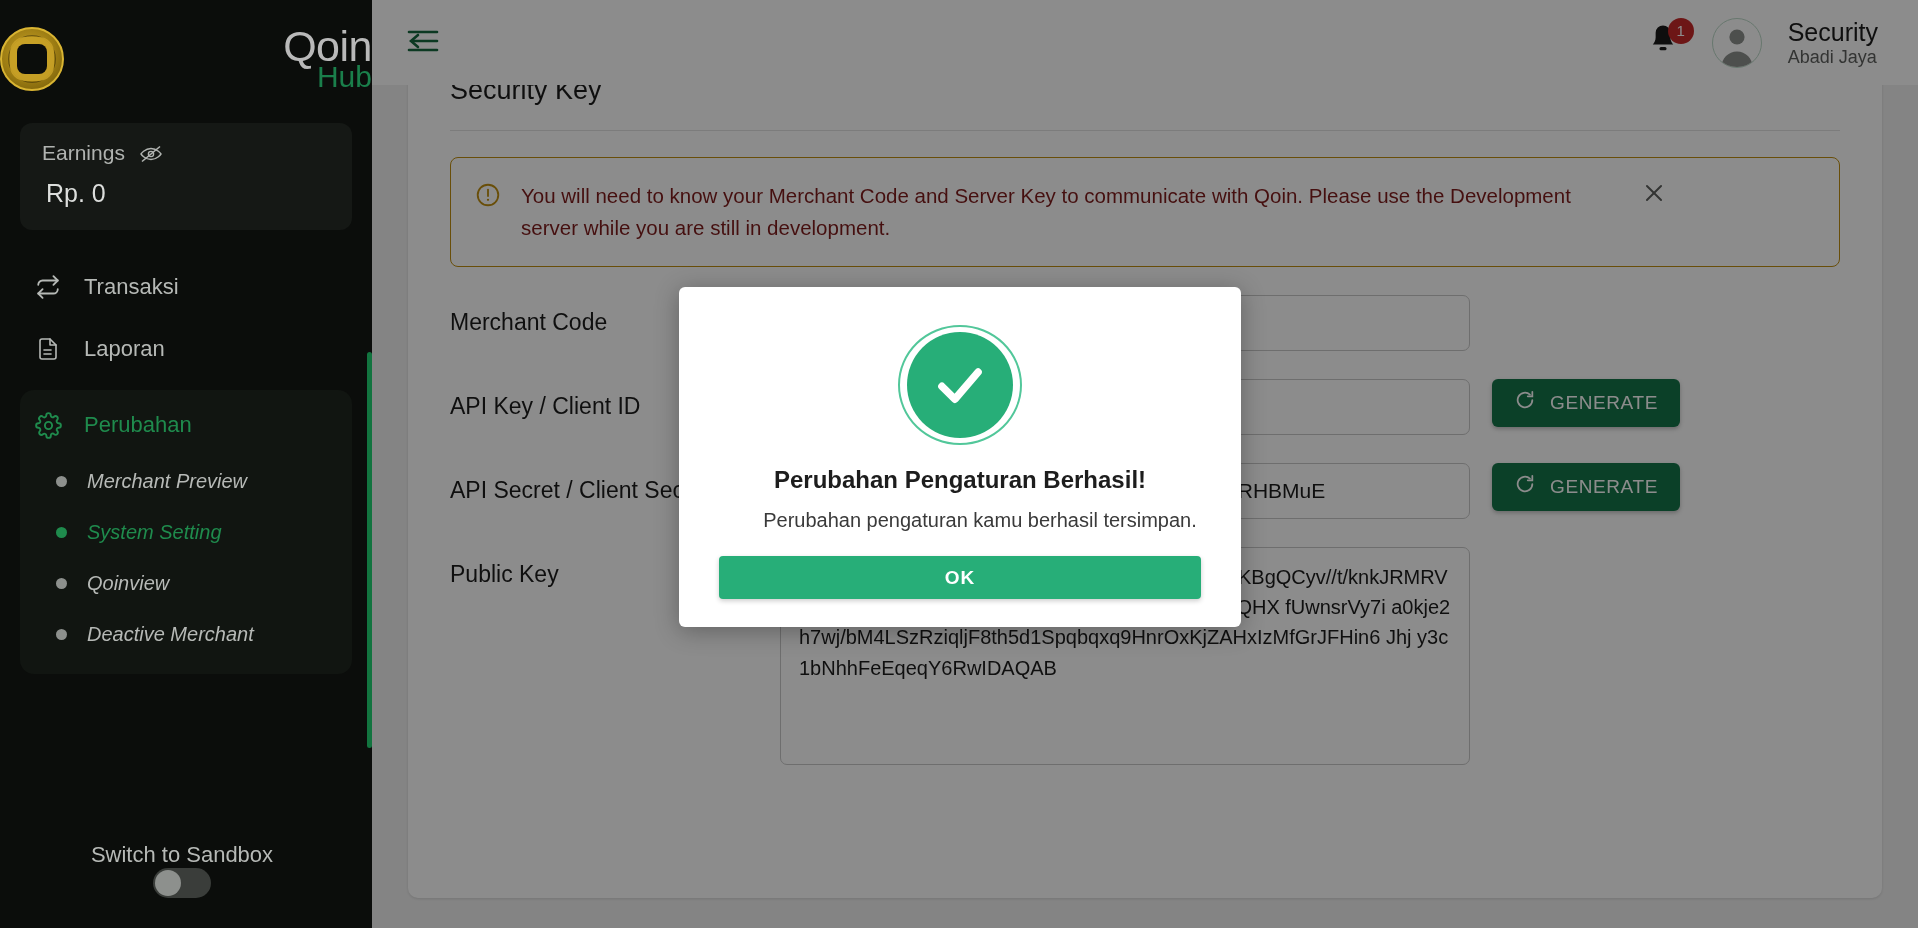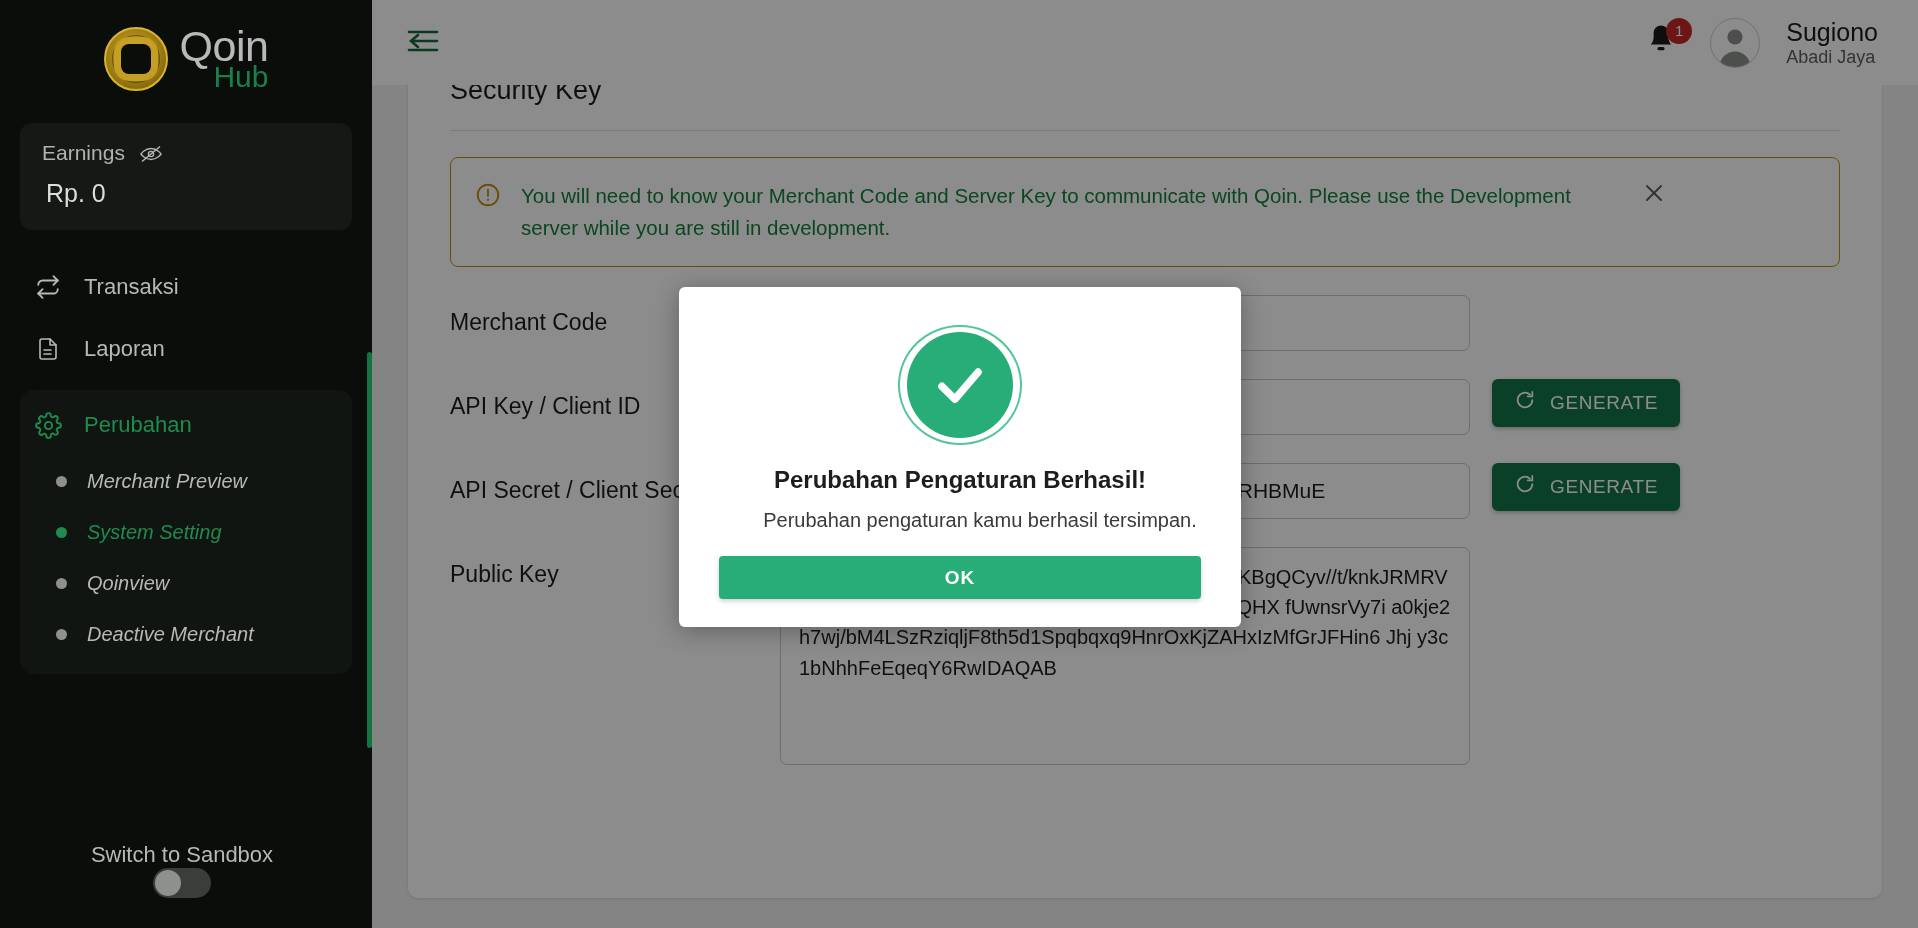--- a/index.html
+++ b/index.html
@@ -14,21 +14,21 @@
   
   .sidebar {
     width: 372px; height: 928px;
     background: #0b0d0b;
     flex: 0 0 372px;
     position: relative;
     display: flex; flex-direction: column;
     overflow: hidden;
   }
   .logo-wrap {
-    display: flex; align-items: center; justify-content: center;
+    display: flex; align-items: center; justify-content: space-between;
     gap: 12px; padding: 26px 0 18px 0;
   }
   .coin {
     width: 64px; height: 64px; border-radius: 50%;
     background: radial-gradient(circle at 45% 40%, #c9a227 0%, #9c7c13 55%, #6b5406 100%);
     border: 2.5px solid #d9b432;
     display: flex; align-items: center; justify-content: center;
     position: relative;
   }
   .coin:after {
@@ -153,21 +153,21 @@
 
   .alert {
     margin-top: 26px;
     border: 1.5px solid #bf8f12;
     border-radius: 8px;
     background: #fff;
     display: flex; align-items: flex-start; gap: 20px;
     padding: 22px 22px 22px 24px;
   }
   .alert-ico { flex: 0 0 26px; margin-top: 2px; }
-  .alert-text { flex: 1 1 auto; font-size: 20.5px; color: #15803d; line-height: 1.55; max-width: 1100px;}
+  .alert-text { flex: 1 1 auto; font-size: 20.5px; color: #7f1d1d; line-height: 1.55; max-width: 1100px;}
   .alert-close { flex: 0 0 30px; cursor: pointer; color: #5d5f5d; font-size: 28px; line-height: 1; }
 
   .field-row {
     display: flex; align-items: flex-start; gap: 0;
     margin-top: 28px;
   }
   .field-label { width: 330px; flex: 0 0 330px; font-size: 23px; color: #1d1d1d; padding-top: 14px;}
   .field-input {
     flex: 0 0 690px; width: 690px; height: 56px;
     border: 1px solid #c9c9c9; border-radius: 7px;
@@ -365,21 +365,21 @@
         </div>
 
         <div class="avatar">
           <svg width="48" height="48" viewBox="0 0 48 48">
             <circle cx="24" cy="18" r="7.6" fill="#8d908d"></circle>
             <path d="M8.5 48c0-8.6 6.9-15.5 15.5-15.5S39.5 39.4 39.5 48z" fill="#8d908d"></path>
           </svg>
         </div>
 
         <div class="user-block">
-          <div class="user-name">Sugiono</div>
+          <div class="user-name">Security</div>
           <div class="user-sub">Abadi Jaya</div>
         </div>
       </div>
     </header>
 
     <div class="content">
       <div class="card">
 
         <div class="sec-title">Security Key</div>
         <div class="divider"></div>

